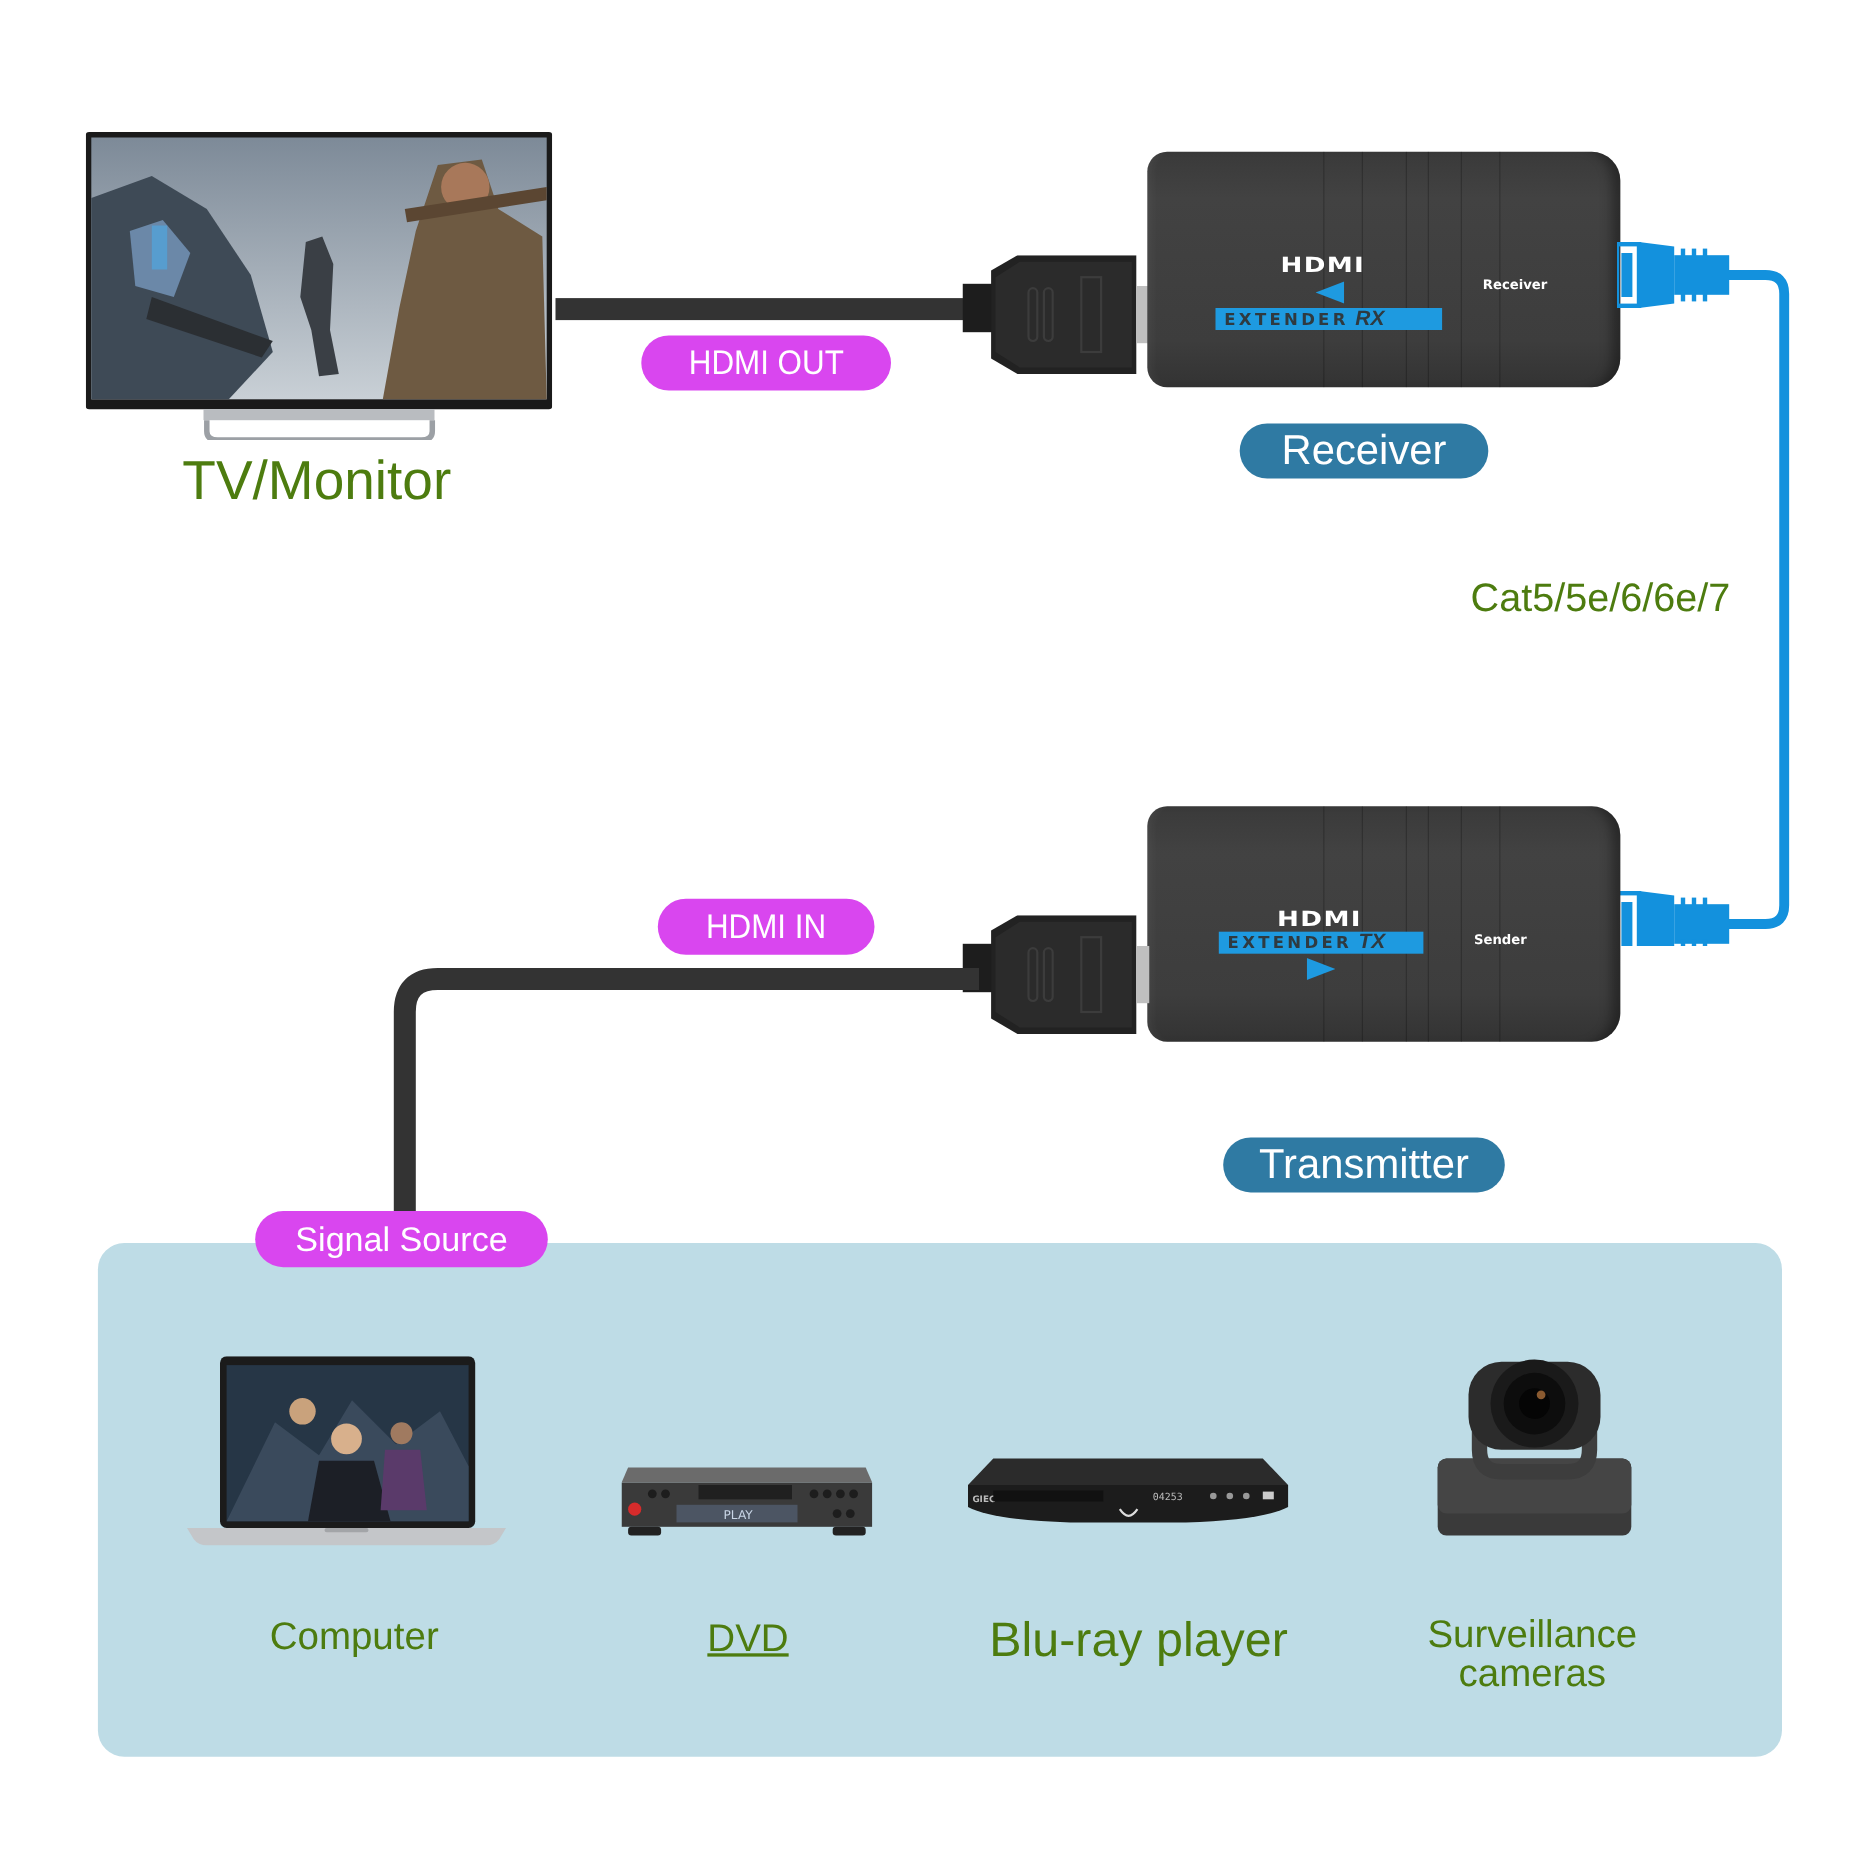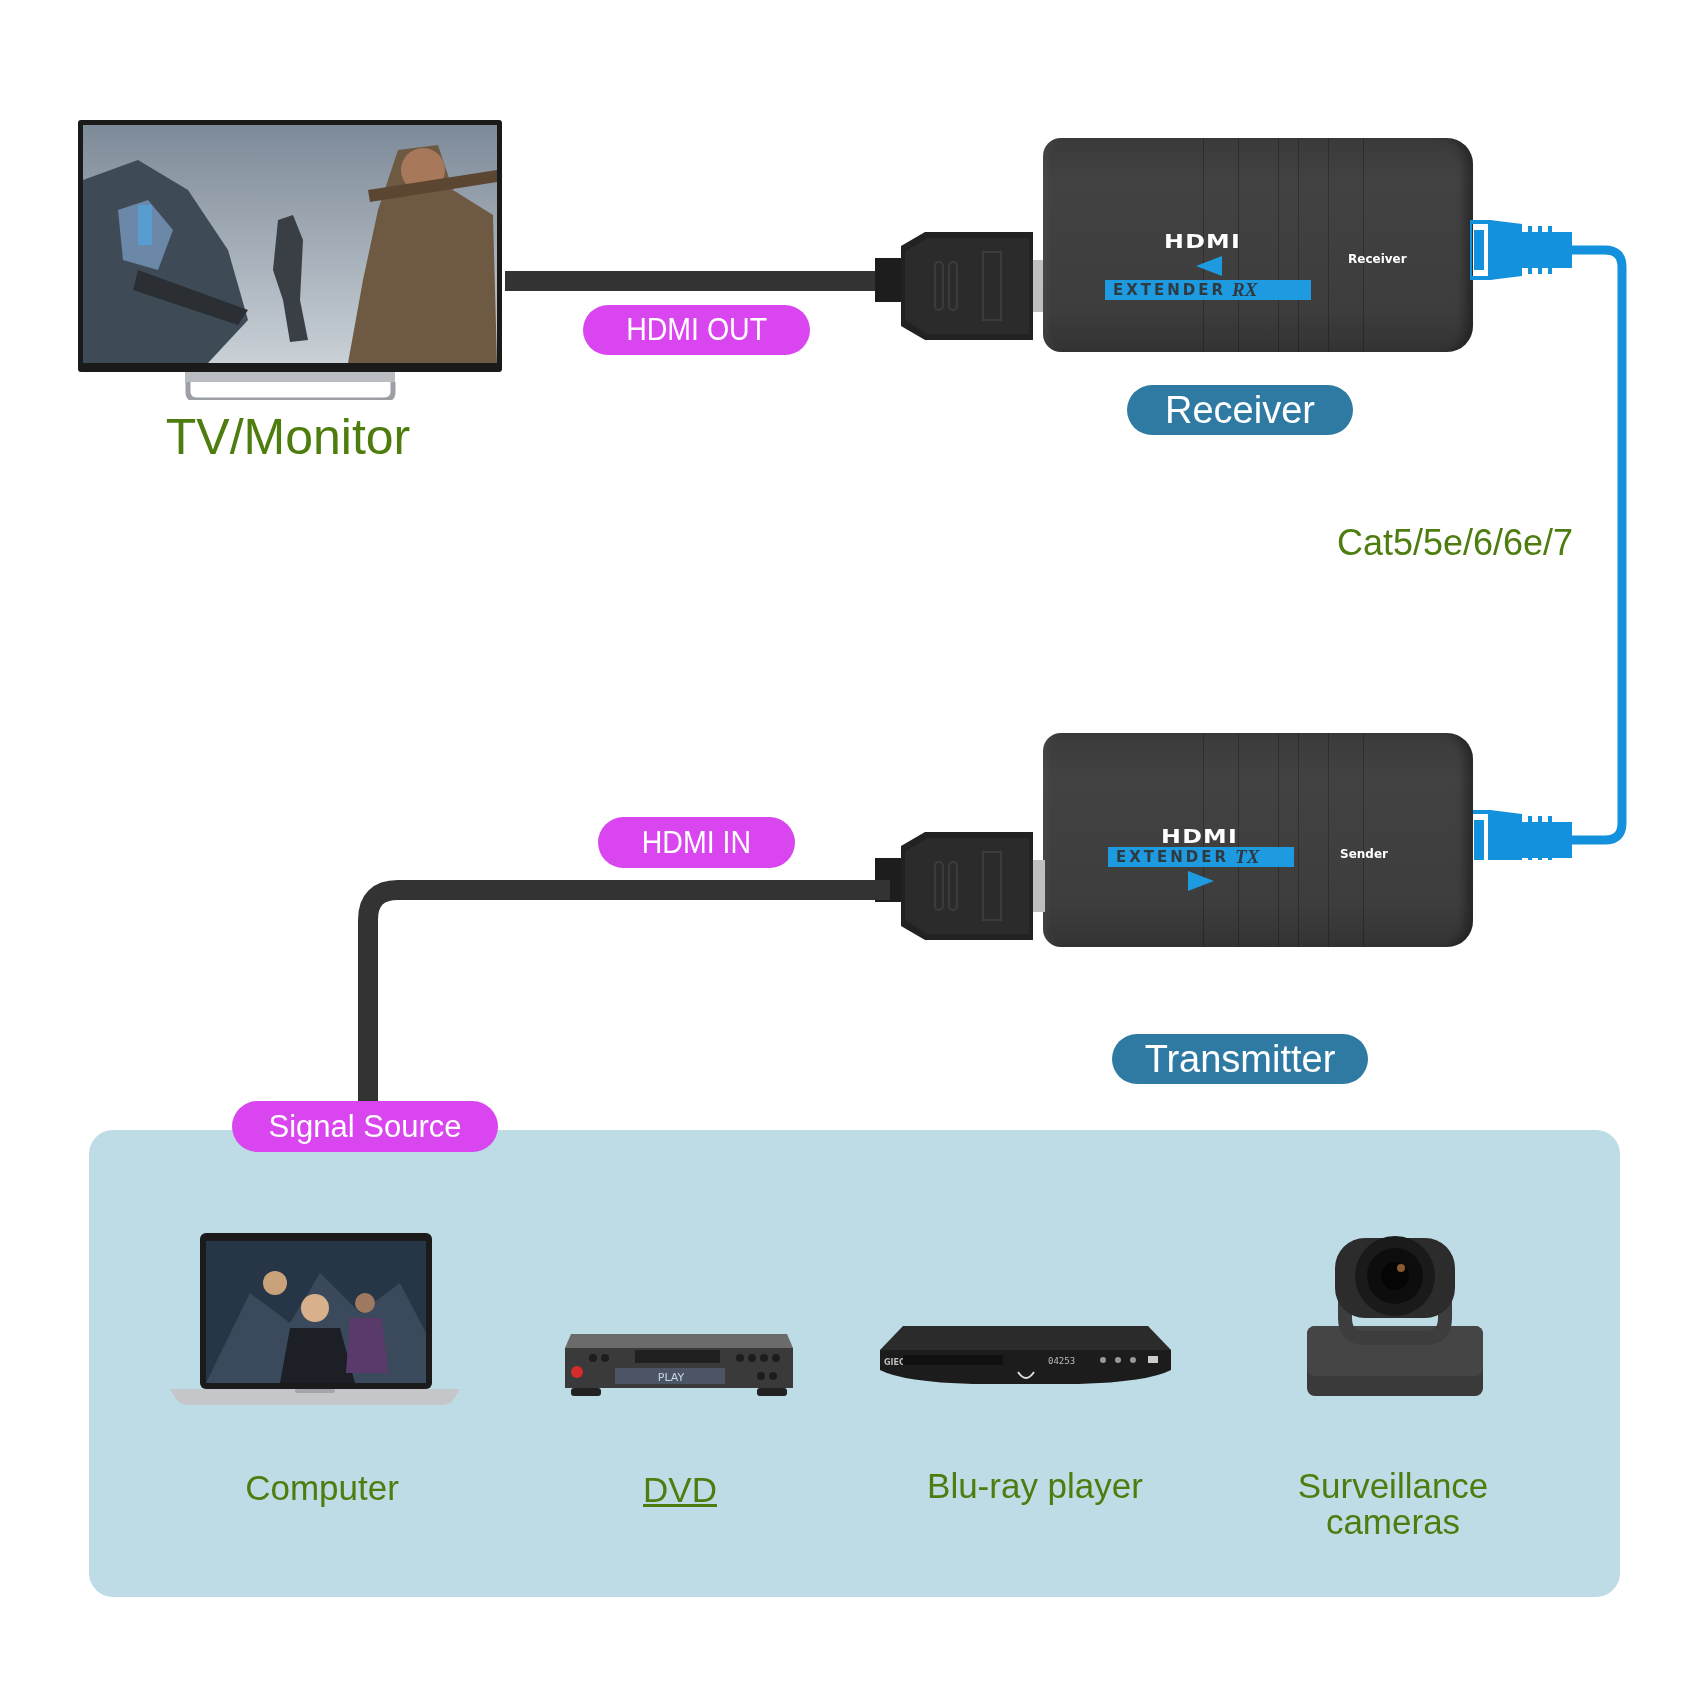--- a/index.html
+++ b/index.html
@@ -9,21 +9,21 @@
   .pill.bright{background:#d946ef;}
   .pill.steel{background:#2f7aa3;}
   .label{position:absolute;color:#4d7c0f;text-align:center;white-space:nowrap;}
   .cable{position:absolute;background:#333333;}
   .box{position:absolute;background:linear-gradient(180deg,#3a3a3a 0%,#424242 20%,#3d3d3d 80%,#333 100%);border-radius:18px 26px 26px 18px;box-shadow:inset -14px 0 10px -6px rgba(0,0,0,.35),inset 10px 0 8px -6px rgba(255,255,255,.05);}
   .box .seam{position:absolute;top:0;bottom:0;width:1px;background:rgba(0,0,0,.25);}
   .brand{position:absolute;display:flex;align-items:center;flex-direction:column;}
   .hdmi-word{color:#fff;font-family:"DejaVu Sans",sans-serif;font-weight:bold;font-size:19px;letter-spacing:1px;transform:scaleX(1.25);transform-origin:left center;margin-right:26px;}
   .ext-band{position:relative;height:20px;background:#1e9ae0;display:flex;align-items:center;padding:0 8px;}
   .ext-word{color:#2f3a40;font-family:"DejaVu Sans",sans-serif;font-weight:bold;font-size:15px;letter-spacing:3px;}
-  .ext-code{color:#2f3a40;font-family:Liberation Serif, serif;font-weight:bold;font-style:italic;font-size:19px;margin-left:6px;}
+  .ext-code{color:#2f3a40;font-family:Liberation Sans, sans-serif;font-weight:bold;font-style:italic;font-size:19px;margin-left:6px;}
   .sub-word{position:absolute;color:#fff;font-family:"DejaVu Sans",sans-serif;font-weight:bold;font-size:12px;}
   .plug{position:absolute;}
   .panel{position:absolute;left:89px;top:1130px;width:1531px;height:467px;background:#bedce6;border-radius:24px;}
 </style>
 </head>
 <body>
 
 <div class="abs" style="left:78px;top:120px;width:424px;height:280px;">
   <svg width="424" height="280" viewBox="0 0 424 280">
     <defs>
@@ -221,21 +221,21 @@
     <text x="6" y="43" font-family="DejaVu Sans" font-size="8" font-weight="bold" fill="#bbb">GIEC</text>
     <rect x="25" y="33" width="100" height="10" fill="#111"></rect>
     <text x="170" y="42" font-family="DejaVu Sans Mono" font-size="9" fill="#bbb">04253</text>
     <circle cx="225" cy="38" r="3" fill="#999"></circle>
       <circle cx="240" cy="38" r="3" fill="#999"></circle>
       <circle cx="255" cy="38" r="3" fill="#999"></circle>
     <rect x="270" y="34" width="10" height="7" fill="#ccc"></rect>
     <path d="M140 50 Q148 62 156 50" fill="none" stroke="#ddd" stroke-width="2"></path>
   </svg>
 </div>
-<div class="label" style="left:885px;top:1466px;width:300px;font-size:35px;">Blu-ray player</div>
+<div class="label" style="left:885px;top:1466px;width:300px;font-size:44px;">Blu-ray player</div>
 
 <div class="abs" style="left:1305px;top:1228px;width:180px;height:170px;">
   <svg width="180" height="170" viewBox="0 0 180 170">
     <rect x="2" y="98" width="176" height="70" rx="8" fill="#3a3a3a"></rect>
     <rect x="2" y="98" width="176" height="50" rx="8" fill="#454545"></rect>
     <path d="M40 40 L40 90 Q40 110 60 110 L120 110 Q140 110 140 90 L140 40" fill="none" stroke="#3d3d3d" stroke-width="14"></path>
     <rect x="30" y="10" width="120" height="80" rx="30" fill="#2c2c2c"></rect>
     <circle cx="90" cy="48" r="40" fill="#1a1a1a"></circle>
     <circle cx="90" cy="48" r="28" fill="#0d0d0d"></circle>
     <circle cx="90" cy="48" r="14" fill="#050505"></circle>

